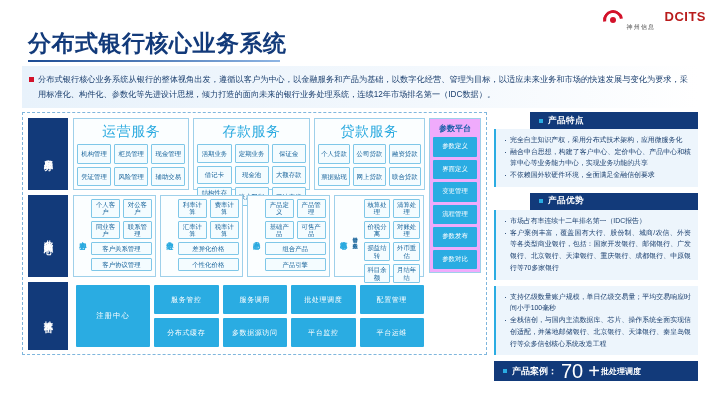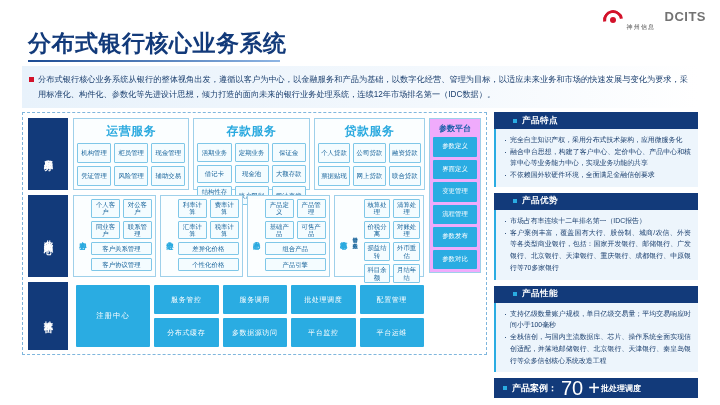--- a/index.html
+++ b/index.html
@@ -17,21 +17,21 @@
   .logo { position: absolute; right: 14px; top: 10px; display: flex; align-items: center; gap: 4px; }
   .logo-mark { width: 20px; height: 20px; position: relative; }
   .logo-mark .arc {
     position: absolute; inset: 0;
     border: 3px solid #d3122a; border-radius: 50%;
     border-right-color: transparent; border-bottom-color: transparent;
     transform: rotate(35deg);
   }
   .logo-mark .dot { position: absolute; left: 7px; top: 7px; width: 6px; height: 6px; background: #d3122a; border-radius: 50%; }
   .logo-txt { line-height: 1; }
-  .logo-en { font-size: 13px; font-weight: bold; color: #737373; letter-spacing: .5px; margin-left: 38px; }
+  .logo-en { font-size: 13px; font-weight: bold; color: #b91c1c; letter-spacing: .5px; margin-left: 38px; }
   .logo-cn { font-size: 6px; color: #444; letter-spacing: 1.2px; margin-top: 1px; }
 
   
   .page-title {
     position: absolute; left: 28px; top: 28px;
     font-size: 23px; font-weight: bold; color: #123a7a; letter-spacing: .5px;
   }
   .title-rule {
     position: absolute; left: 28px; top: 60px; width: 252px; height: 2px;
     background: linear-gradient(to right, #1c4b93, #8fb6e4);
@@ -67,21 +67,21 @@
   }
 
   .band-body { flex: 1; display: flex; gap: 4px; }
 
   
   .group {
     border: 1px solid #9fd0ea; background: #fbfeff;
     padding: 3px; display: flex; flex-direction: column;
   }
   .group-title {
-    text-align: center; font-size: 12px; font-weight: bold; color: #29a9df;
+    text-align: center; font-size: 14px; font-weight: normal; color: #29a9df;
     margin: 1px 0 3px; letter-spacing: .5px;
   }
   .grid { display: grid; gap: 3px; flex: 1; }
   .cell {
     border: 1px solid #7fc7e8; background: #f4fcff; border-radius: 1px;
     display: flex; align-items: center; justify-content: center; text-align: center;
     font-size: 6.4px; color: #17639a; line-height: 1.15; padding: 1px;
     min-height: 13px;
   }
 
@@ -121,22 +121,22 @@
   .tech-cell {
     background: #2aace2; color: #fff; font-size: 7px; letter-spacing: .6px;
     display: flex; align-items: center; justify-content: center; border-radius: 1px;
   }
 
   
   .rightcol { position: absolute; left: 494px; top: 112px; width: 204px; }
   .card { margin-bottom: 6px; }
   .card-head {
     background: #123a7a; color: #fff; height: 17px;
-    display: flex; align-items: center; padding-left: 19px;
-    font-size: 8.6px; font-weight: bold; letter-spacing: .4px;
+    display: flex; align-items: center; padding-left: 9px;
+    font-size: 8.6px; font-weight: bold; letter-spacing: .4px; margin-left: 36px;
   }
   .card-head .sq { width: 4px; height: 4px; background: #2aace2; margin-right: 5px; }
   .card-body {
     background: #edf5fc; border-left: 2px solid #2aace2;
     padding: 5px 7px 6px 7px;
   }
   .card-body ul { list-style: none; }
   .card-body li {
     font-size: 6.9px; color: #1b3f6e; line-height: 1.7;
     padding-left: 7px; position: relative; text-align: justify;
@@ -370,24 +370,20 @@
       </div>
       <div class="card-body">
         <ul>
           <li>市场占有率连续十二年排名第一（IDC报告）</li>
           <li>客户案例丰富，覆盖国有大行、股份制、城商/农信、外资等各类型商业银行，包括：国家开发银行、邮储银行、广发银行、北京银行、天津银行、重庆银行、成都银行、中原银行等70多家银行</li>
         </ul>
       </div>
     </div>
 
     <div class="card">
-      <div class="card-head">
-        <span class="sq"></span>
-        <span>产品性能</span>
-      </div>
       <div class="card-body">
         <ul>
           <li>支持亿级数量账户规模，单日亿级交易量；平均交易响应时间小于100毫秒</li>
           <li>全栈信创，与国内主流数据库、芯片、操作系统全面实现信创适配，并落地邮储银行、北京银行、天津银行、秦皇岛银行等众多信创核心系统改造工程</li>
         </ul>
       </div>
     </div>
 
     <div class="case">
       <span class="sq"></span>

